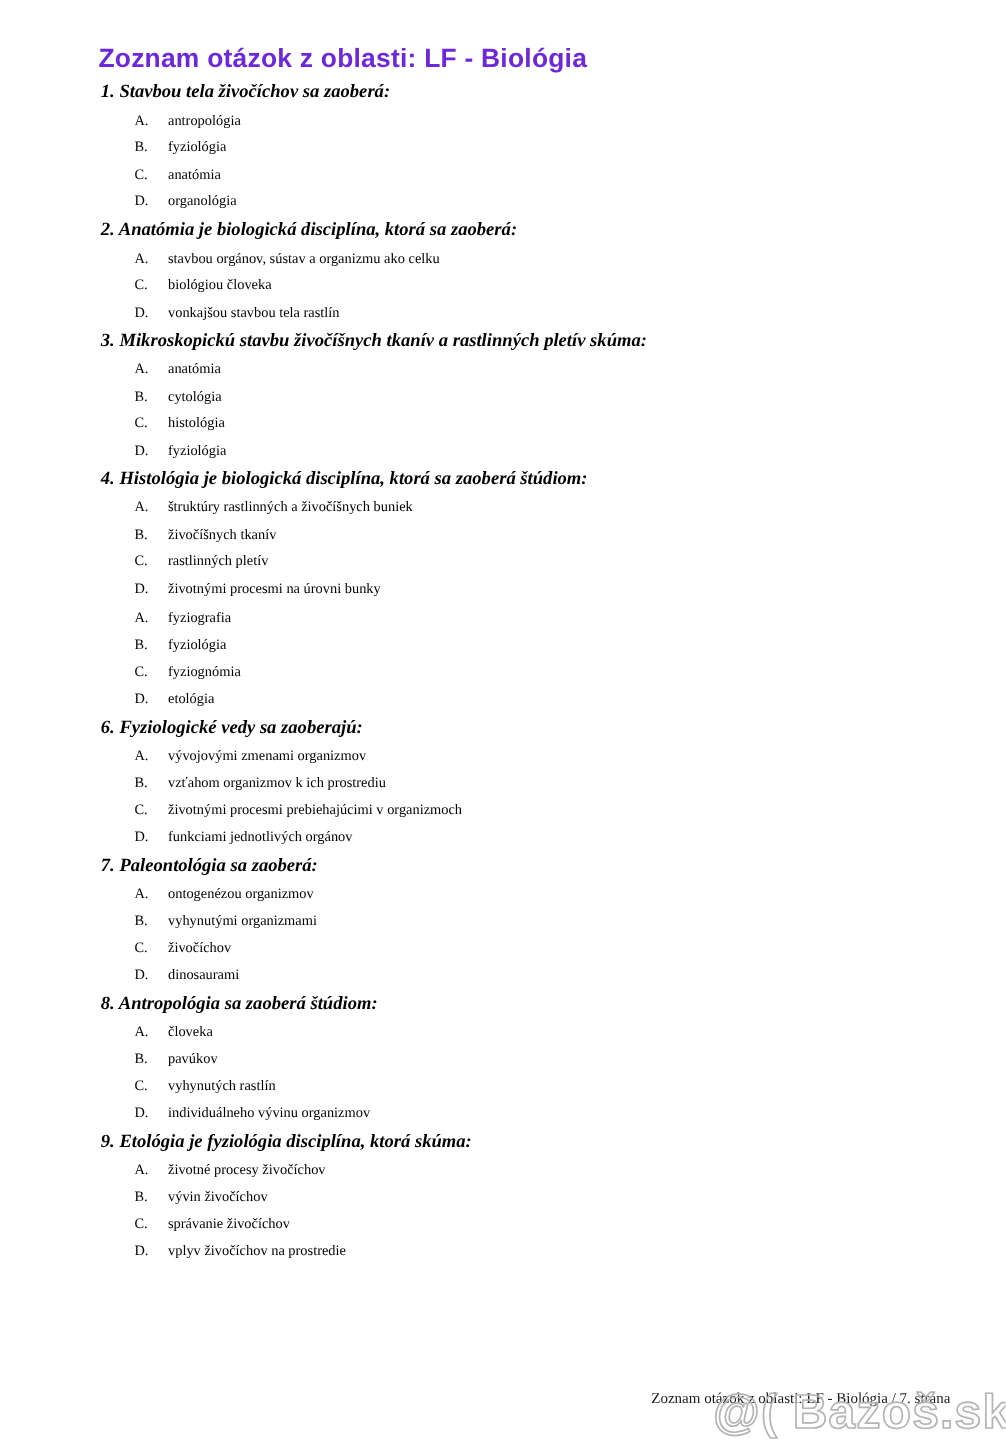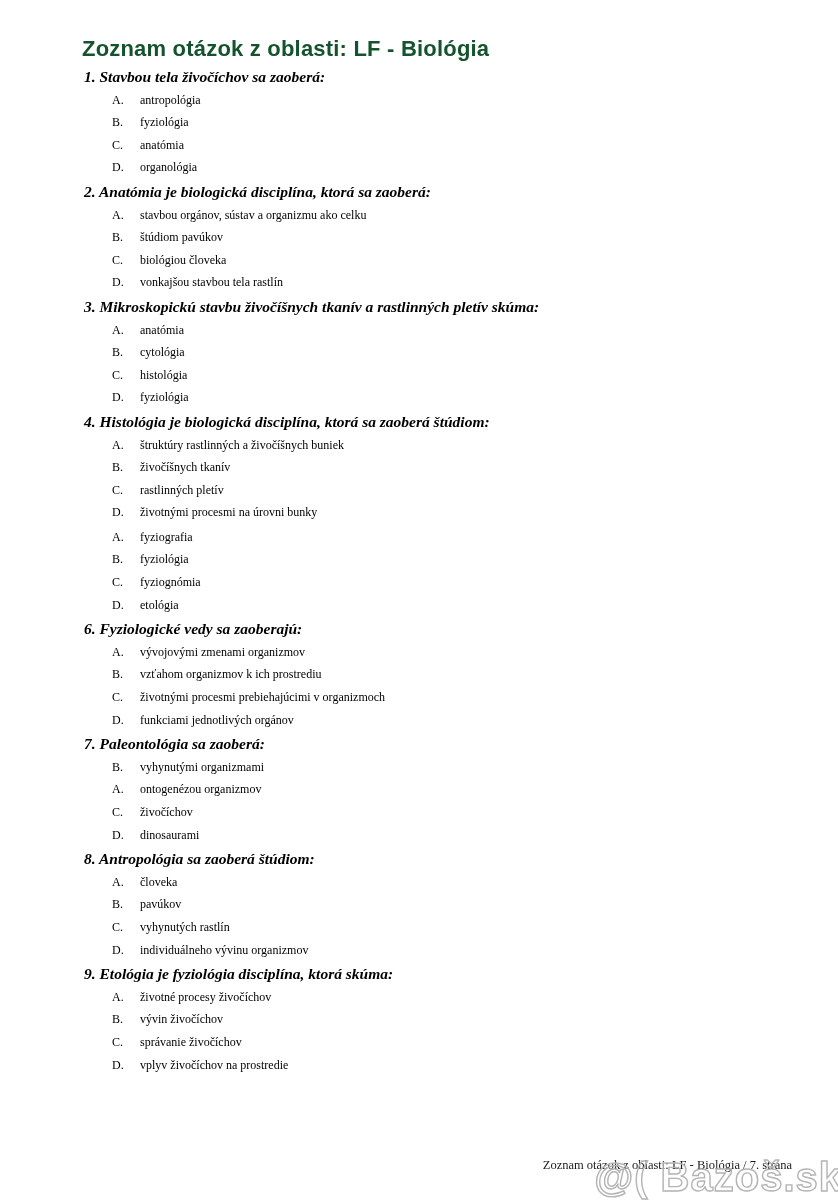--- a/index.html
+++ b/index.html
@@ -17,21 +17,21 @@
   }
   .title {
     position: absolute;
     left: 82px;
     top: 36px;
     margin: 0;
     font-family: "Liberation Sans", sans-serif;
     font-weight: 700;
     font-size: 22px;
     letter-spacing: 0.2px;
-    color: #14532d;
+    color: #6d28d9;
     white-space: nowrap;
   }
   .questions {
     position: absolute;
     left: 84px;
     top: 66px;
     right: 40px;
   }
   .question { margin-bottom: 2px; }
   .q-heading {
@@ -92,21 +92,20 @@
       <div class="question">
         <div class="q-heading"><span class="q-num">1. </span> <span>Stavbou tela živočíchov sa zaoberá:</span></div>
         <div class="option"><span class="opt-letter">A.</span><span>antropológia</span></div>
         <div class="option"><span class="opt-letter">B.</span><span>fyziológia</span></div>
         <div class="option"><span class="opt-letter">C.</span><span>anatómia</span></div>
         <div class="option"><span class="opt-letter">D.</span><span>organológia</span></div>
       </div>
       <div class="question">
         <div class="q-heading"><span class="q-num">2. </span> <span>Anatómia je biologická disciplína, ktorá sa zaoberá:</span></div>
         <div class="option"><span class="opt-letter">A.</span><span>stavbou orgánov, sústav a organizmu ako celku</span></div>
-        <div class="option"><span class="opt-letter">B.</span><span>štúdiom pavúkov</span></div>
         <div class="option"><span class="opt-letter">C.</span><span>biológiou človeka</span></div>
         <div class="option"><span class="opt-letter">D.</span><span>vonkajšou stavbou tela rastlín</span></div>
       </div>
       <div class="question">
         <div class="q-heading"><span class="q-num">3. </span> <span>Mikroskopickú stavbu živočíšnych tkanív a rastlinných pletív skúma:</span></div>
         <div class="option"><span class="opt-letter">A.</span><span>anatómia</span></div>
         <div class="option"><span class="opt-letter">B.</span><span>cytológia</span></div>
         <div class="option"><span class="opt-letter">C.</span><span>histológia</span></div>
         <div class="option"><span class="opt-letter">D.</span><span>fyziológia</span></div>
       </div>
@@ -125,22 +124,22 @@
       </div>
       <div class="question">
         <div class="q-heading"><span class="q-num">6. </span> <span>Fyziologické vedy sa zaoberajú:</span></div>
         <div class="option"><span class="opt-letter">A.</span><span>vývojovými zmenami organizmov</span></div>
         <div class="option"><span class="opt-letter">B.</span><span>vzťahom organizmov k ich prostrediu</span></div>
         <div class="option"><span class="opt-letter">C.</span><span>životnými procesmi prebiehajúcimi v organizmoch</span></div>
         <div class="option"><span class="opt-letter">D.</span><span>funkciami jednotlivých orgánov</span></div>
       </div>
       <div class="question">
         <div class="q-heading"><span class="q-num">7. </span> <span>Paleontológia sa zaoberá:</span></div>
+        <div class="option"><span class="opt-letter">A.</span><span>ontogenézou organizmov</span></div>
         <div class="option"><span class="opt-letter">B.</span><span>vyhynutými organizmami</span></div>
-        <div class="option"><span class="opt-letter">A.</span><span>ontogenézou organizmov</span></div>
         <div class="option"><span class="opt-letter">C.</span><span>živočíchov</span></div>
         <div class="option"><span class="opt-letter">D.</span><span>dinosaurami</span></div>
       </div>
       <div class="question">
         <div class="q-heading"><span class="q-num">8. </span> <span>Antropológia sa zaoberá štúdiom:</span></div>
         <div class="option"><span class="opt-letter">A.</span><span>človeka</span></div>
         <div class="option"><span class="opt-letter">B.</span><span>pavúkov</span></div>
         <div class="option"><span class="opt-letter">C.</span><span>vyhynutých rastlín</span></div>
         <div class="option"><span class="opt-letter">D.</span><span>individuálneho vývinu organizmov</span></div>
       </div>

